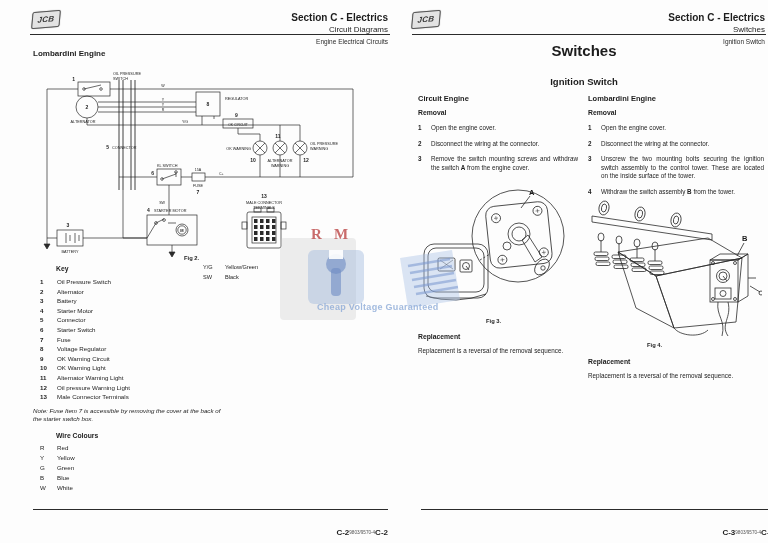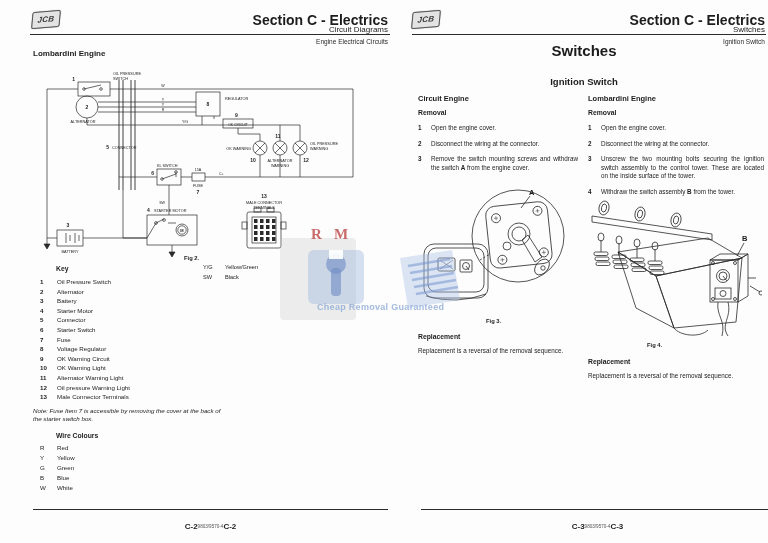--- a/index.html
+++ b/index.html
@@ -5,25 +5,25 @@
   html,body{margin:0;padding:0}
   body{width:768px;height:543px;background:#fdfdfd;font-family:"Liberation Sans",sans-serif;color:#1c1c1c;position:relative;overflow:hidden}
   .abs{position:absolute}
   .b{font-weight:bold}
   .it{font-style:italic}
   .page{position:absolute;top:0;height:543px;background:transparent}
   #pL{left:0;width:400px}
   #pR{left:400px;width:368px}
   .logo{position:absolute;left:32px;top:11px;width:26px;height:15px;background:#e3e3e3;border:1px solid #555;border-radius:2px;transform:skewX(-10deg) rotate(-5deg);display:flex;align-items:center;justify-content:center;box-shadow:0 0 1px #888}
   .logo span{font-weight:bold;font-style:italic;font-size:8px;color:#3c3c3c;letter-spacing:.2px}
-  .hdr-sec{position:absolute;top:12px;font-size:14px;font-weight:bold;}
+  .hdr-sec{position:absolute;top:12px;font-size:10px;font-weight:bold;}
   .hdr-sub{position:absolute;top:25px;font-size:8px;font-weight:normal;text-align:right}
   .hdr-rule{position:absolute;top:34px;height:1.4px;background:#2b2b2b}
   .hdr-topic{position:absolute;top:38px;font-size:6.5px;text-align:right;color:#2a2a2a}
-  .ftr{position:absolute;top:509px;border-top:1.2px solid #2b2b2b;display:flex;justify-content:center;align-items:flex-start;padding-top:12px}
+  .ftr{position:absolute;top:509px;border-top:1.2px solid #2b2b2b;display:flex;justify-content:flex-end;align-items:flex-start;padding-top:18px}
   .ftr .pg{font-size:8px;font-weight:bold}
   .ftr .pub{font-size:4.6px;color:#555;padding-top:2px}
   svg text{font-family:"Liberation Sans",sans-serif;fill:#1c1c1c}
   .dlab{font-size:3.8px}
   .dnum{font-size:5px;font-weight:bold}
   .dwire{font-size:3.6px}
   .steps{position:absolute;font-size:6.3px;line-height:1.35}
   .step{display:flex;margin-bottom:7px}
   .step .sn{width:13px;font-weight:bold;flex:none}
   .step .st{flex:1;text-align:justify}
@@ -454,14 +454,14 @@
     <g fill="rgba(110,140,195,0.6)">
       <circle cx="28" cy="16" r="10"></circle>
       <rect x="23" y="20" width="10" height="28" rx="4"></rect>
       <rect x="21" y="2" width="14" height="9" fill="rgba(255,255,255,0.9)"></rect>
     </g>
     <g>
       <path d="M92,10 L144,2 L152,52 L100,60 Z" fill="rgba(165,190,228,0.4)"></path>
       <path d="M100,18 L142,11 M102,25 L144,18 M104,32 L146,25 M106,39 L148,32 M108,46 L150,39" stroke="rgba(120,150,205,0.55)" stroke-width="2.4" fill="none"></path>
     </g>
   </svg>
-  <span class="wm-cap abs">Cheap Removal Guaranteed</span>
+  <span class="wm-cap abs">Cheap Voltage Guaranteed</span>
 </div>
 
 </body></html>

